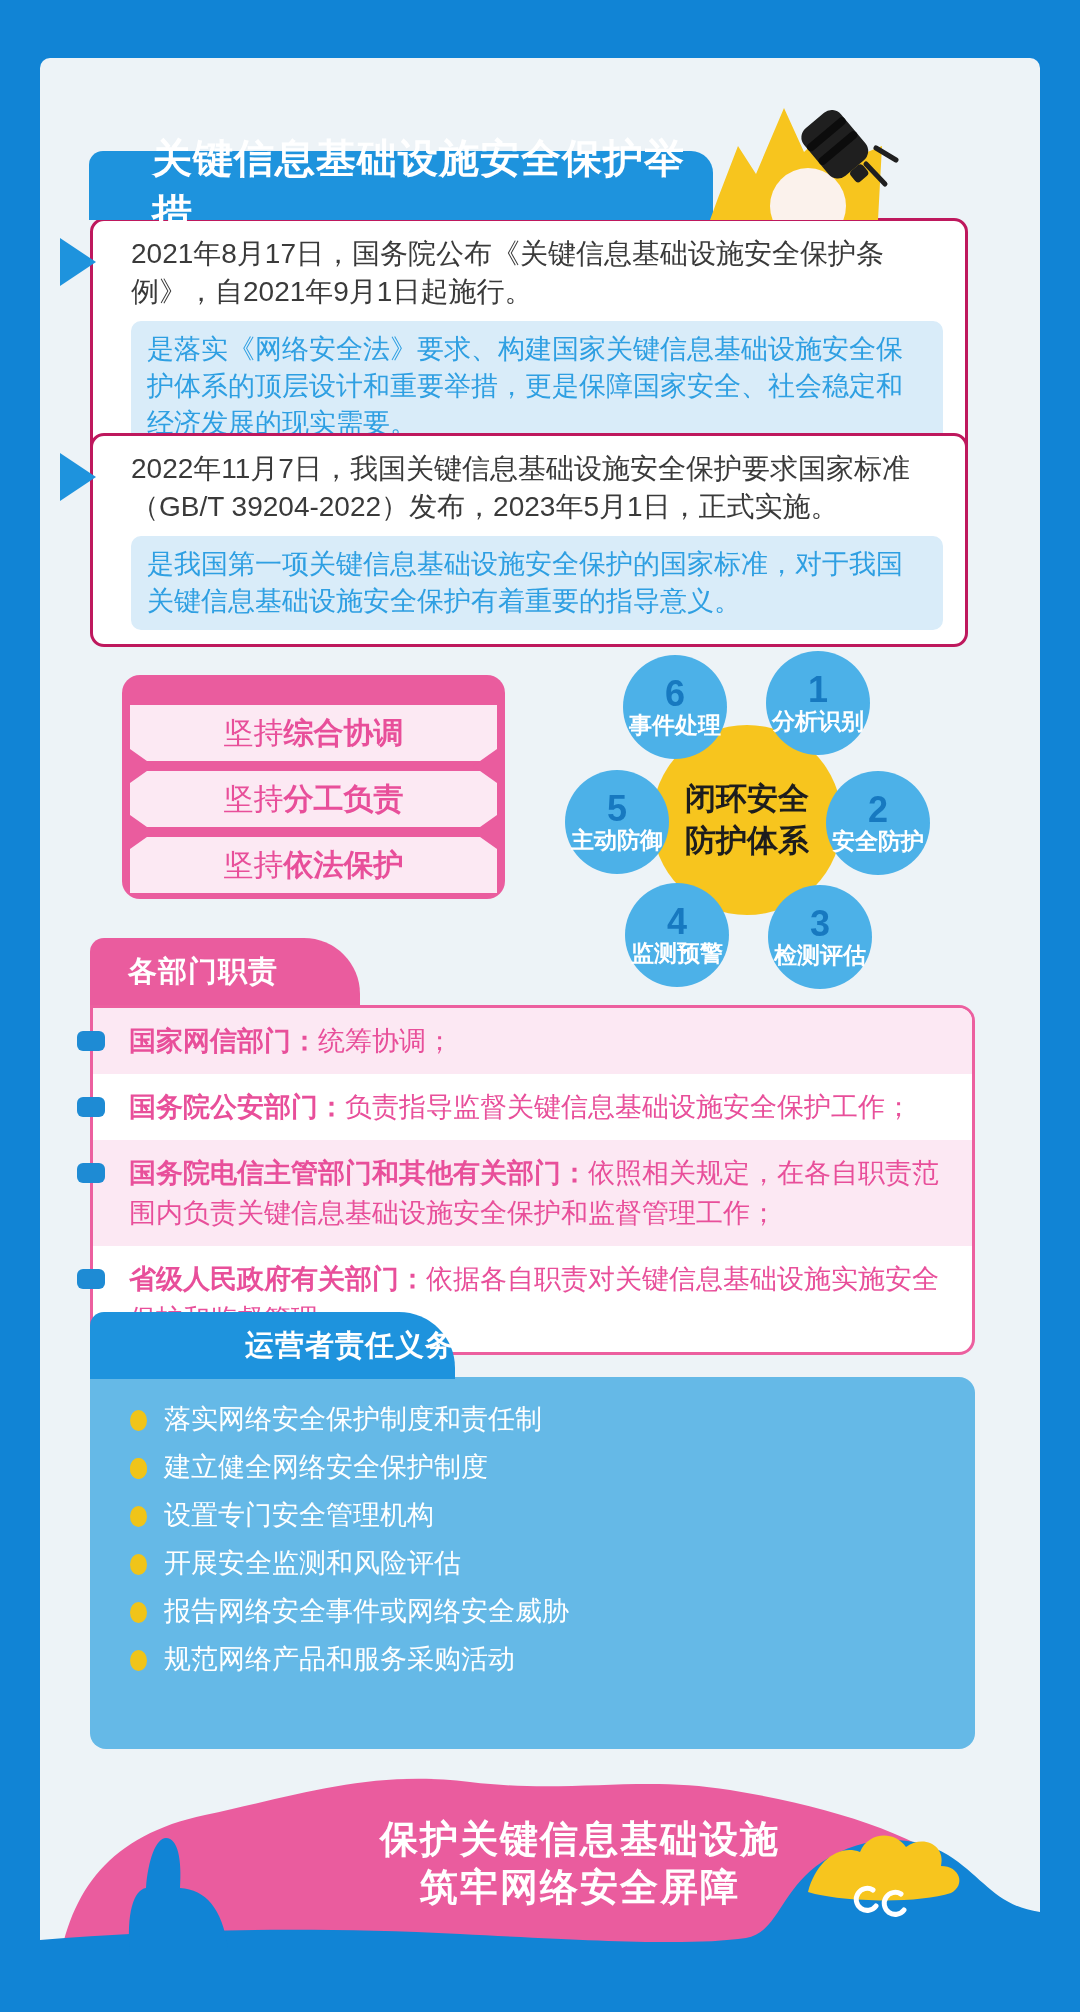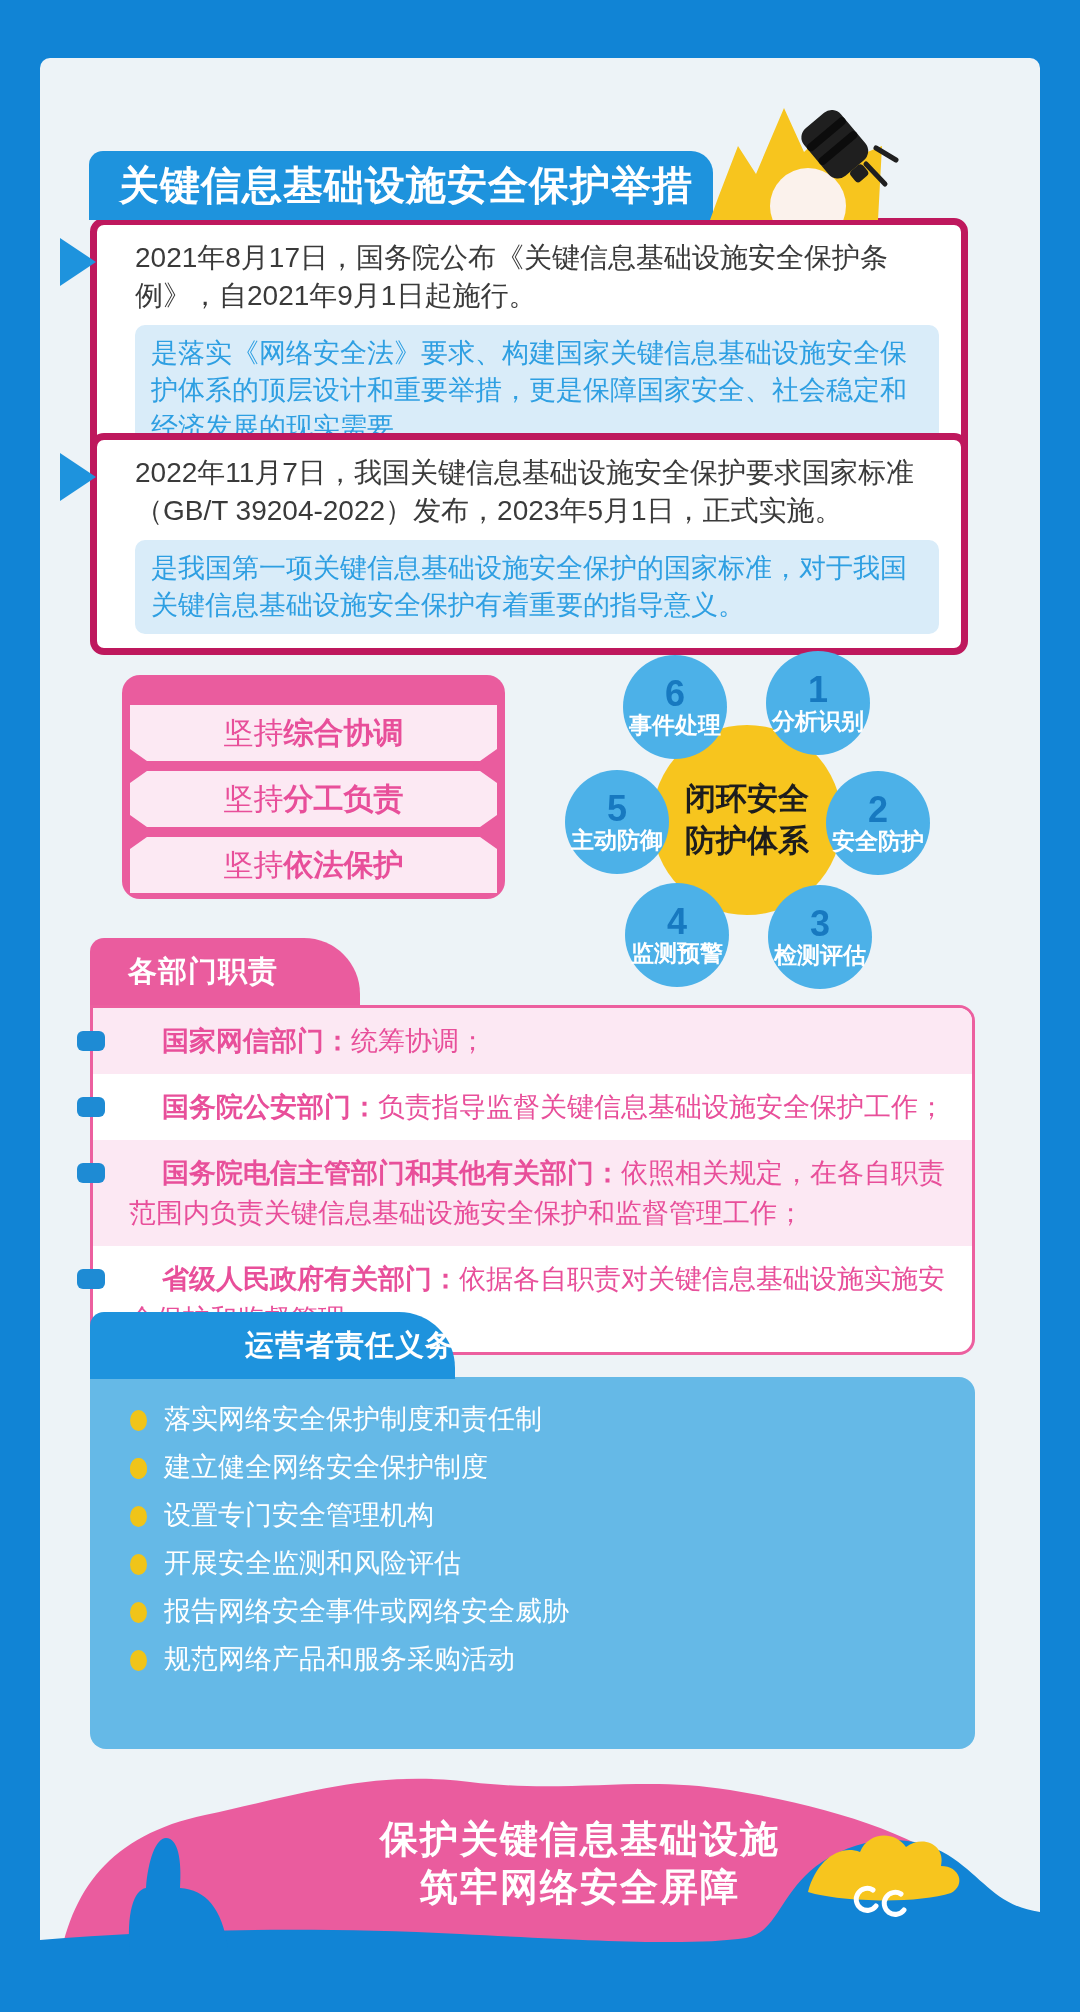--- a/index.html
+++ b/index.html
@@ -5,26 +5,26 @@
   * { margin:0; padding:0; box-sizing:border-box; }
   body { font-family:"Liberation Sans","DejaVu Sans",sans-serif; }
   .page { position:relative; width:1080px; height:2012px; background:#1184d5; overflow:hidden; }
   .panel { position:absolute; left:40px; top:58px; width:1000px; height:1954px;
            background:#edf3f7; border-radius:10px 10px 0 0; overflow:hidden; }
 
   
   .banner { position:absolute; left:49px; top:93px; width:624px; height:69px;
             background:#1e93dd; border-radius:14px 22px 0 0;
             display:flex; align-items:center; padding-left:30px; z-index:3; }
-  .banner span { color:#fff; font-size:40px; font-weight:bold; letter-spacing:1px; }
+  .banner span { color:#fff; font-size:40px; font-weight:bold; letter-spacing:1px;margin-left:33px; }
   .deco-burst { position:absolute; left:640px; top:28px; width:220px; height:134px; z-index:4; }
 
   
   .block { position:absolute; left:50px; width:878px; background:#fff;
-           border:7px solid #be185d; border-radius:14px; padding:14px 20px 12px 38px; z-index:2; }
+           border:3px solid #be185d; border-radius:14px; padding:14px 20px 12px 38px; z-index:2; }
   .b1 { top:160px; } .b2 { top:375px; }
   .btext { font-size:28px; line-height:38px; color:#3a3a3a; }
   .note { margin:10px 2px 2px 0px; background:#d9ecf9; border-radius:10px;
           padding:10px 16px; font-size:27px; line-height:37px; color:#2e9fe2; }
   .marker { position:absolute; width:36px; height:48px; background:#1e93dd;
             clip-path:polygon(0 0,100% 50%,0 100%); z-index:5; }
   .m1 { left:20px; top:180px; } .m2 { left:20px; top:395px; }
 
   
   .principles { position:absolute; left:82px; top:617px; width:383px; height:224px;
@@ -57,21 +57,21 @@
   .tab span { color:#fff; font-size:29px; font-weight:bold; letter-spacing:1px; }
   .pink-tab { top:880px; width:270px; background:#ea5c9e; }
   .blue-tab { top:1254px; width:365px; background:#1e93dd;justify-content:flex-end; }
 
   
   .dept-box { position:absolute; left:50px; top:947px; width:885px;
               background:#fff; border:3px solid #ec5f9f; border-radius:0 16px 16px 16px;
               overflow:visible; z-index:2; }
   .drow { position:relative; padding:13px 26px 13px 36px; font-size:27px; line-height:40px;
           color:#e84f9a; }
-  .drow b { font-weight:bold;margin-left:33px; }
+  .drow b { font-weight:bold; }
   .drow.alt { background:#fce8f3; }
   .drow:first-child { border-radius:0 13px 0 0; }
   .drow:last-child  { border-radius:0 0 13px 13px; }
   .bullet-blue { position:absolute; left:-16px; top:23px; width:28px; height:20px;
                  background:#1e8bd4; border-radius:6px; }
 
   
   .op-box { position:absolute; left:50px; top:1319px; width:885px; height:372px;
             background:#65b9e7; border-radius:0 16px 16px 16px; padding:18px 16px 14px 40px; z-index:2; }
   .orow { position:relative; padding-left:34px; font-size:27px; line-height:48px; color:#fff; }

